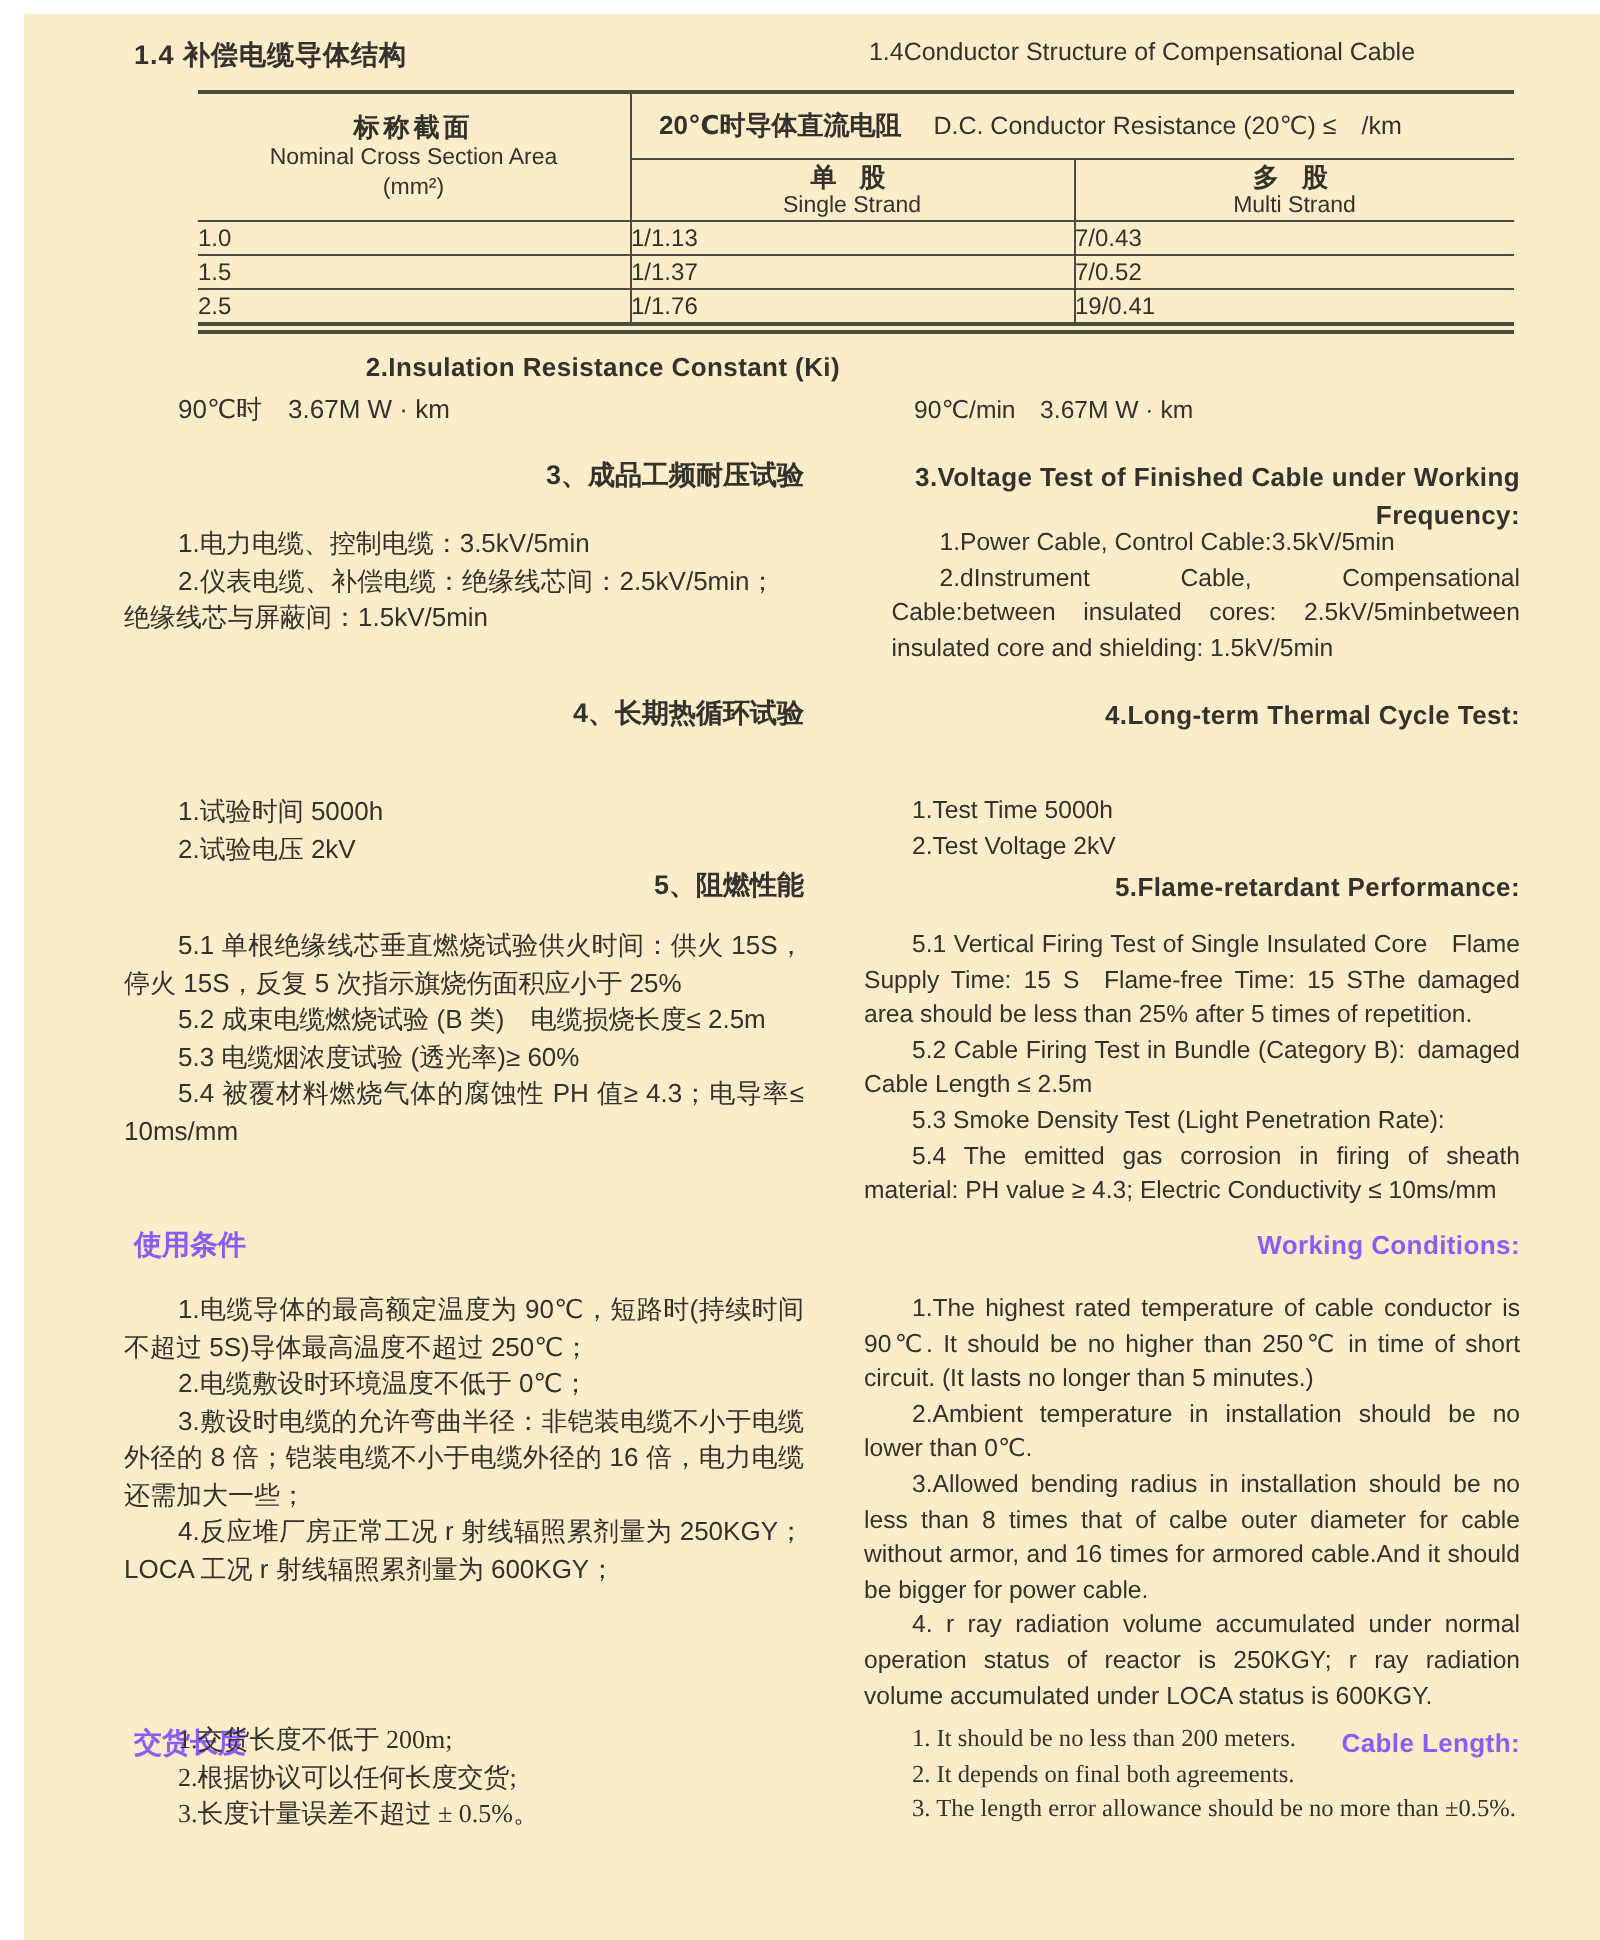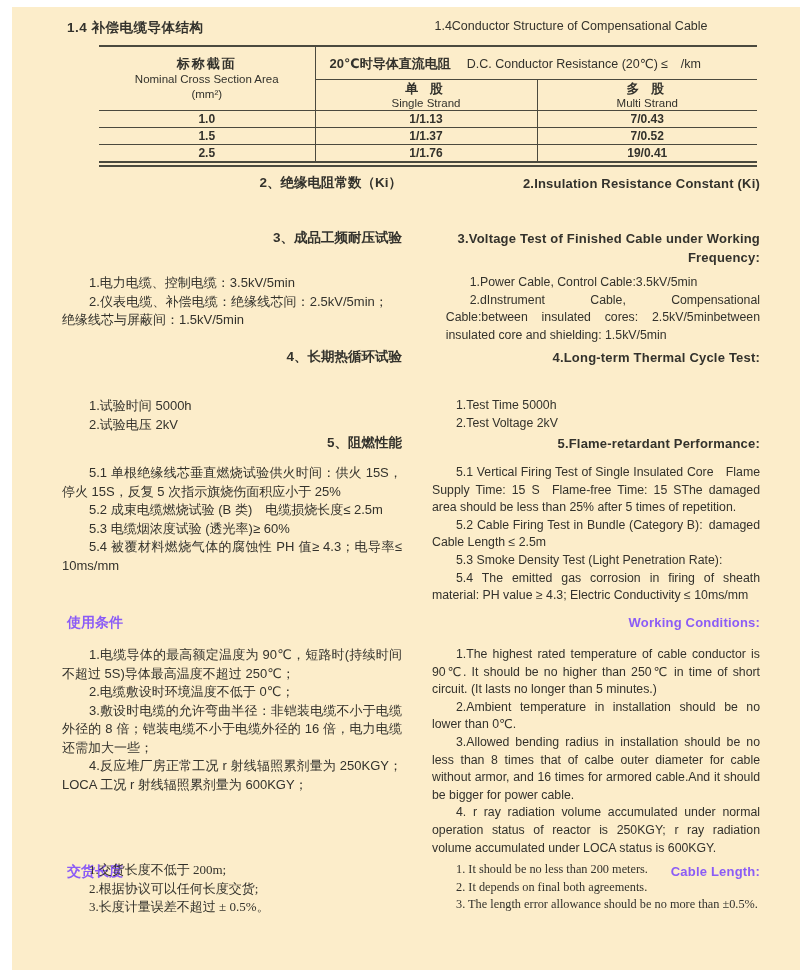--- a/index.html
+++ b/index.html
@@ -19,21 +19,21 @@
   .title-en{font-size:12.5px;padding-left:0px;}
 
   
   .tablewrap{position:absolute;left:87px;top:38px;width:658px;}
   table{border-collapse:collapse;width:658px;table-layout:fixed;
         border-top:2px solid #4b4a3e;border-bottom:2px solid #4b4a3e;}
   th,td{padding:0;font-weight:normal;vertical-align:middle;}
   tr.h1 th{height:32px;}
   tr.sub th{height:30px;border-top:1.5px solid #4b4a3e;}
   tr.d td{height:14px;padding:1px 0;border-top:1.5px solid #4b4a3e;
-          font-size:12px;text-align:center;font-weight:bold;}
+          font-size:12px;text-align:left;}
   .vl{border-left:1.5px solid #4b4a3e;}
   .c1h{text-align:center;vertical-align:middle;}
   .c1h .l1{font-size:13px;font-weight:bold;letter-spacing:2px;line-height:17px;}
   .c1h .l2{font-size:11.5px;line-height:15px;}
   .c1h .l3{font-size:11.5px;line-height:15px;}
   .merged{text-align:left;padding-left:14px;}
   .merged .mzh{font-size:13px;font-weight:bold;}
   .merged .men{font-size:12.5px;margin-left:16px;}
   .subcell .szh{font-size:13px;font-weight:bold;letter-spacing:4px;line-height:16px;display:block;text-align:center;}
   .subcell .sen{font-size:11.5px;line-height:13px;display:block;text-align:center;}
@@ -49,21 +49,21 @@
   p.zh{font-size:13px;line-height:18.5px;text-indent:27px;text-align:justify;margin:0;}
   p.en{font-size:12.3px;line-height:17.6px;text-indent:24px;text-align:justify;margin:0;}
   p.noj{text-align:left;}
   .zh-val{font-size:13px;padding-left:27px;line-height:18px;}
   .en-val{font-size:12.3px;padding-left:24px;line-height:18px;}
 
   
   .r-s2h{top:167px;}
   .r-s2v{top:189px;}
   .r-s3h{top:222px;}
-  .r-s3b{top:267px;gap:28px;}
+  .r-s3b{top:256px;gap:28px;}
   .r-s4h{top:341px;}
   .r-s4b{top:390px;}
   .r-s5h{top:427px;}
   .r-s5b{top:457px;}
   .r-wh{top:606px;}
   .r-wb{top:639px;}
   .r-lh{top:855px;justify-content:space-between;}
   .r-lb{top:854px;font-family:Liberation Serif, serif;}
 </style>
 </head>
@@ -118,22 +118,25 @@
         <td>2.5</td>
         <td class="vl">1/1.76</td>
         <td class="vl">19/0.41</td>
       </tr>
     </tbody>
       </table>
     <div class="bottomline"></div>
   </div>
 
   <div class="row r-s2h">
-    <div class="col-l zh-h">2、绝缘电阻常数（Ki）</div>
     <div class="col-r en-h">2.Insulation Resistance Constant (Ki)</div>
+  </div>
+  <div class="row r-s2v">
+    <div class="col-l zh-val">90℃时　3.67M W · km</div>
+    <div class="col-r en-val">90℃/min　3.67M W · km</div>
   </div>
 
   <div class="row r-s3h">
     <div class="col-l zh-h">3、成品工频耐压试验</div>
     <div class="col-r en-h">3.Voltage Test of Finished Cable under Working Frequency:</div>
   </div>
   <div class="row r-s3b">
     <div class="col-l">
       <p class="zh">1.电力电缆、控制电缆：3.5kV/5min</p>
       <p class="zh">2.仪表电缆、补偿电缆：绝缘线芯间：2.5kV/5min；绝缘线芯与屏蔽间：1.5kV/5min</p>

